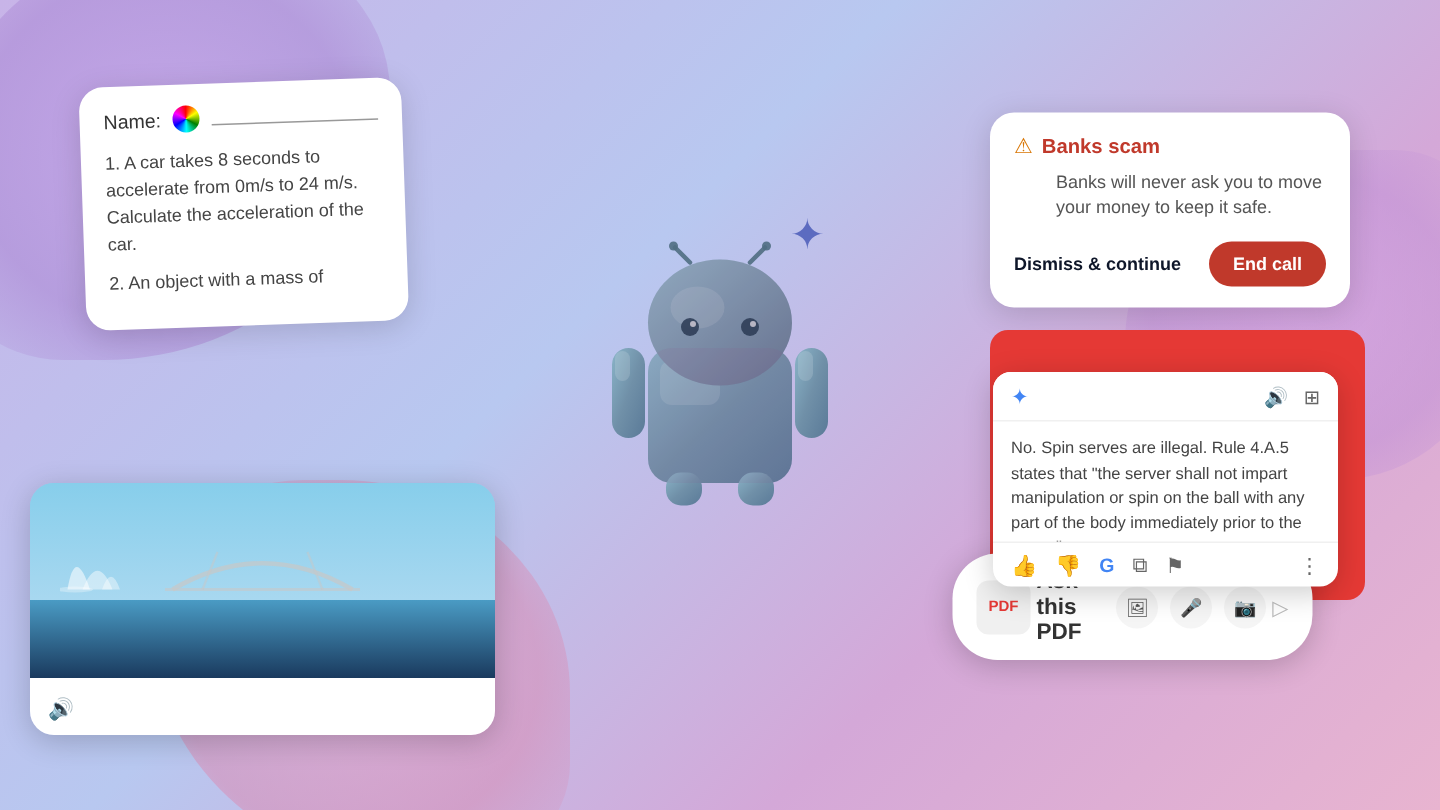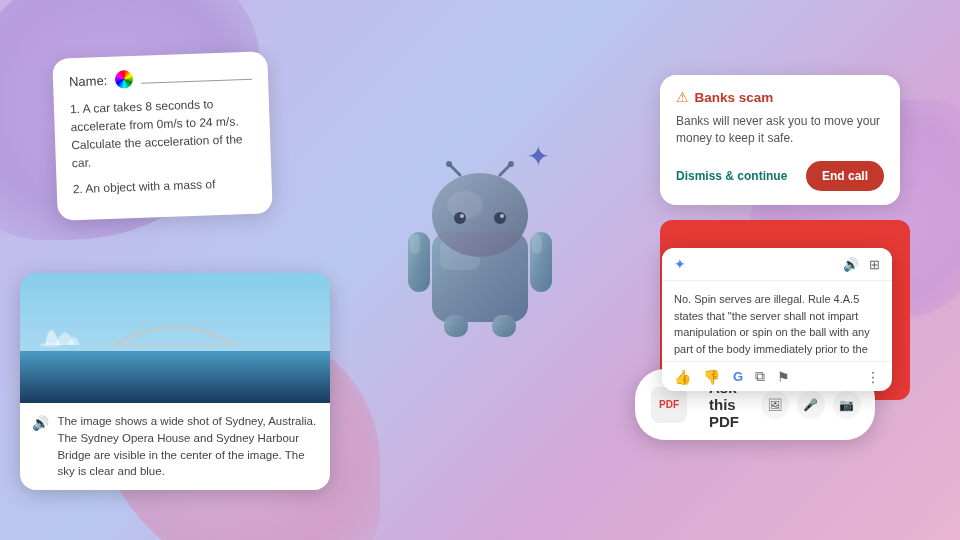--- a/index.html
+++ b/index.html
@@ -133,30 +133,31 @@
       font-size: 13.5px;
       font-weight: 600;
       color: #c0392b;
     }
 
     .scam-body {
       font-size: 12px;
       color: #555;
       margin-bottom: 14px;
       line-height: 1.4;
+      margin-left: 28px;
     }
 
     .scam-buttons {
       display: flex;
       gap: 8px;
       align-items: center;
     }
 
     .dismiss-btn {
-      color: #0f766e;
+      color: #0f172a;
       font-size: 12px;
       font-weight: 600;
       background: none;
       border: none;
       cursor: pointer;
       padding: 0;
     }
 
     .end-call-btn {
       background: #c0392b;
@@ -320,21 +321,21 @@
       position: absolute;
       bottom: 100px;
       right: 85px;
       width: 240px;
       background: white;
       border-radius: 30px;
       padding: 10px 16px;
       box-shadow: 0 4px 20px rgba(0,0,0,0.2);
       display: flex;
       align-items: center;
-      gap: 22px;
+      gap: 4px;
     }
 
     .pdf-icon {
       width: 36px;
       height: 36px;
       background: #f0f0f0;
       border-radius: 8px;
       display: flex;
       align-items: center;
       justify-content: center;
@@ -449,21 +450,20 @@
       <svg width="130" height="45" viewBox="0 0 130 45">
         <path d="M5,40 Q65,5 125,40" stroke="rgba(200,200,200,0.7)" stroke-width="3" fill="none"></path>
         <line x1="0" y1="40" x2="130" y2="40" stroke="rgba(200,200,200,0.6)" stroke-width="2"></line>
         <line x1="25" y1="40" x2="35" y2="15" stroke="rgba(200,200,200,0.5)" stroke-width="1.5"></line>
         <line x1="105" y1="40" x2="95" y2="15" stroke="rgba(200,200,200,0.5)" stroke-width="1.5"></line>
       </svg>
     </div>
   </div>
   <div class="sydney-description">
     <span class="sound-icon">🔊</span>
-    <span class="sydney-text">The image shows a wide shot of Sydney, Australia. The Sydney Opera House and Sydney Harbour Bridge are visible in the center of the image. The sky is clear and blue.</span>
   </div>
 </div>
 
 <div class="android-container">
   <span class="android-sparkle">✦</span>
   <svg class="android-svg" viewBox="0 0 160 180" xmlns="http://www.w3.org/2000/svg">
     <defs>
       <linearGradient id="bodyGrad" x1="0%" y1="0%" x2="100%" y2="100%">
         <stop offset="0%" style="stop-color:#8ab4c8;stop-opacity:1"></stop>
         <stop offset="50%" style="stop-color:#7090a8;stop-opacity:1"></stop>

